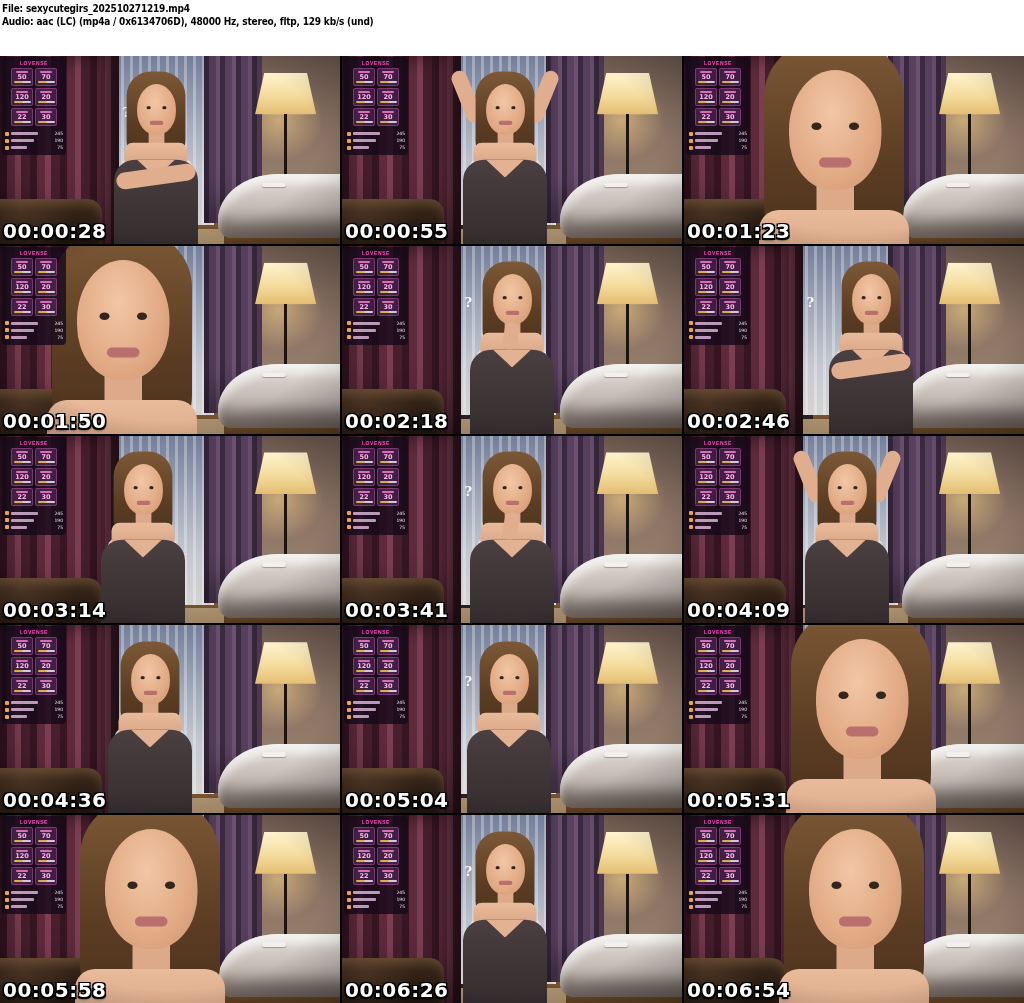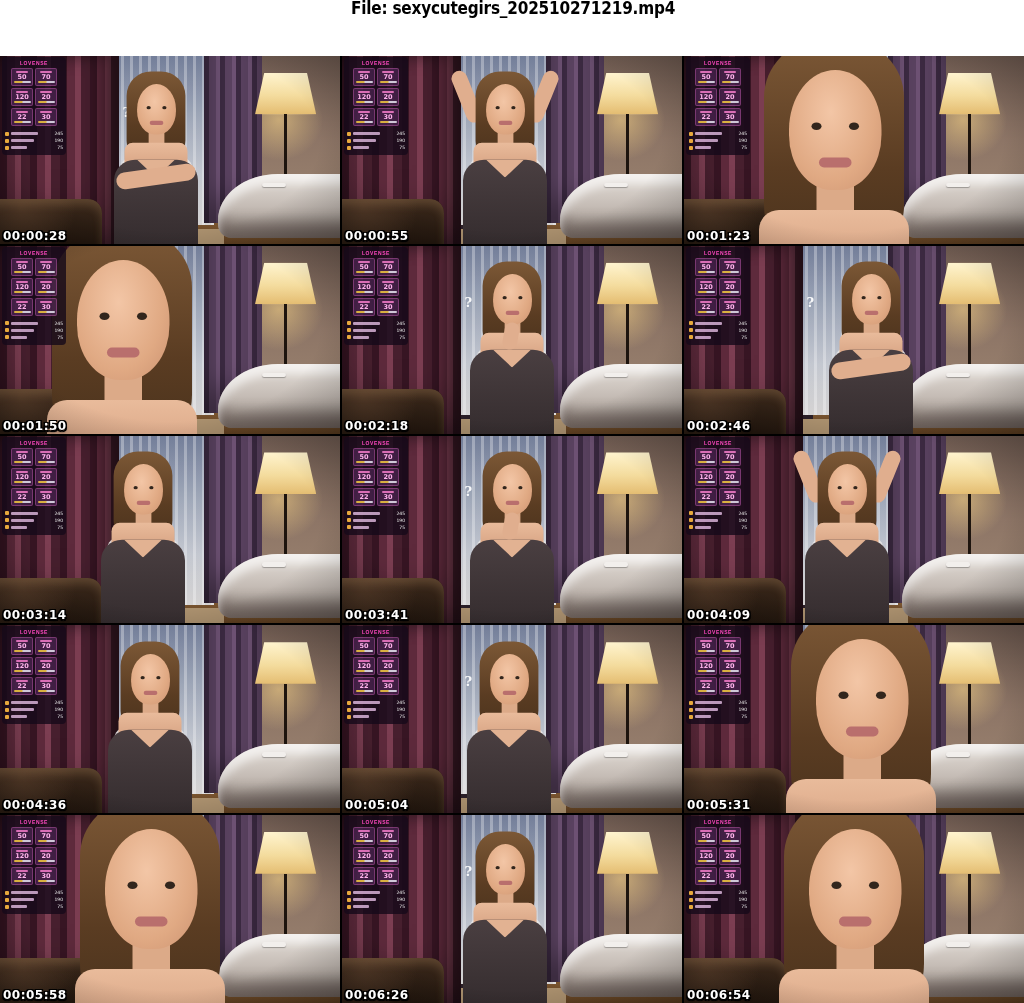--- a/index.html
+++ b/index.html
@@ -1,22 +1,22 @@
 <!DOCTYPE html>
 <html><head>
 <meta charset="utf-8">
 <style>
   html,body{margin:0;padding:0;background:#000;}
   .sheet{width:1024px;height:1003px;overflow:hidden;background:#000;position:relative;
          font-family:"Liberation Sans",sans-serif;}
   
   .meta-header{background:#ffffff;height:56px;box-sizing:border-box;padding:2px 0 0 2px;}
-  .meta-line{font-size:17px;font-weight:bold;color:#000;line-height:13px;
+  .meta-line{font-size:10px;font-weight:bold;color:#000;line-height:13px;
              white-space:nowrap;font-stretch:condensed;letter-spacing:-0.2px;
-             font-family:"DejaVu Sans","Liberation Sans",sans-serif;text-align:center;}
+             font-family:"DejaVu Sans","Liberation Sans",sans-serif;}
   
   .grid{height:947px;display:grid;grid-template-columns:repeat(3,1fr);
         grid-template-rows:repeat(5,1fr);gap:2px;background:#000;}
   .thumb{margin:0;position:relative;overflow:hidden;background:#2a1e26;}
   .scene{position:absolute;inset:0;overflow:hidden;}
   
   .wall{position:absolute;right:0;top:0;bottom:0;width:30%;
         background:linear-gradient(180deg,#6e5a50,#8d7566 45%,#a28a74);z-index:1;}
   .lamp-glow{position:absolute;right:0;top:4%;width:36%;height:60%;z-index:2;
         background:radial-gradient(closest-side,rgba(255,218,138,.55),rgba(255,218,138,0) 72%);}
@@ -113,30 +113,31 @@
   .board-row{display:flex;align-items:center;gap:2px;height:7px;}
   .trophy{width:4px;height:4px;background:#e8a93c;border-radius:1px;flex:none;}
   .name{height:3px;background:rgba(240,200,240,.75);border-radius:1px;flex:1;}
   .board-row:nth-child(1) .name{max-width:27px;}
   .board-row:nth-child(2) .name{max-width:23px;}
   .board-row:nth-child(3) .name{max-width:16px;}
   .score{font-size:4.5px;line-height:5px;color:#eeeeee;margin-left:auto;
         font-family:"DejaVu Sans",sans-serif;}
   
   .ts{position:absolute;left:3px;bottom:1px;z-index:11;color:#ffffff;font-weight:bold;
-      font-size:12px;letter-spacing:.5px;font-family:"DejaVu Sans",sans-serif;
+      font-size:20px;letter-spacing:.5px;font-family:"DejaVu Sans",sans-serif;
       text-shadow:-1.5px -1.5px 0 #000,1.5px -1.5px 0 #000,-1.5px 1.5px 0 #000,
                   1.5px 1.5px 0 #000,0 2px 3px rgba(0,0,0,.85);}
 </style>
 </head>
 <body>
 
 <div class="sheet">
   <header class="meta-header">
     <div class="meta-line">File: sexycutegirs_202510271219.mp4</div>
+    <div class="meta-line">Audio: aac (LC) (mp4a / 0x6134706D), 48000 Hz, stereo, fltp, 129 kb/s (und)</div>
   </header>
   <main class="grid" id="grid">
   <figure class="thumb v-medium pose-arms-crossed" style="--fx: 46%;">
     <div class="scene">
       <div class="wall"></div>
       <div class="lamp-glow"></div>
       <div class="floor"></div>
       <div class="carpet"></div>
       <div class="window"></div>
       <div class="sheer"></div>

